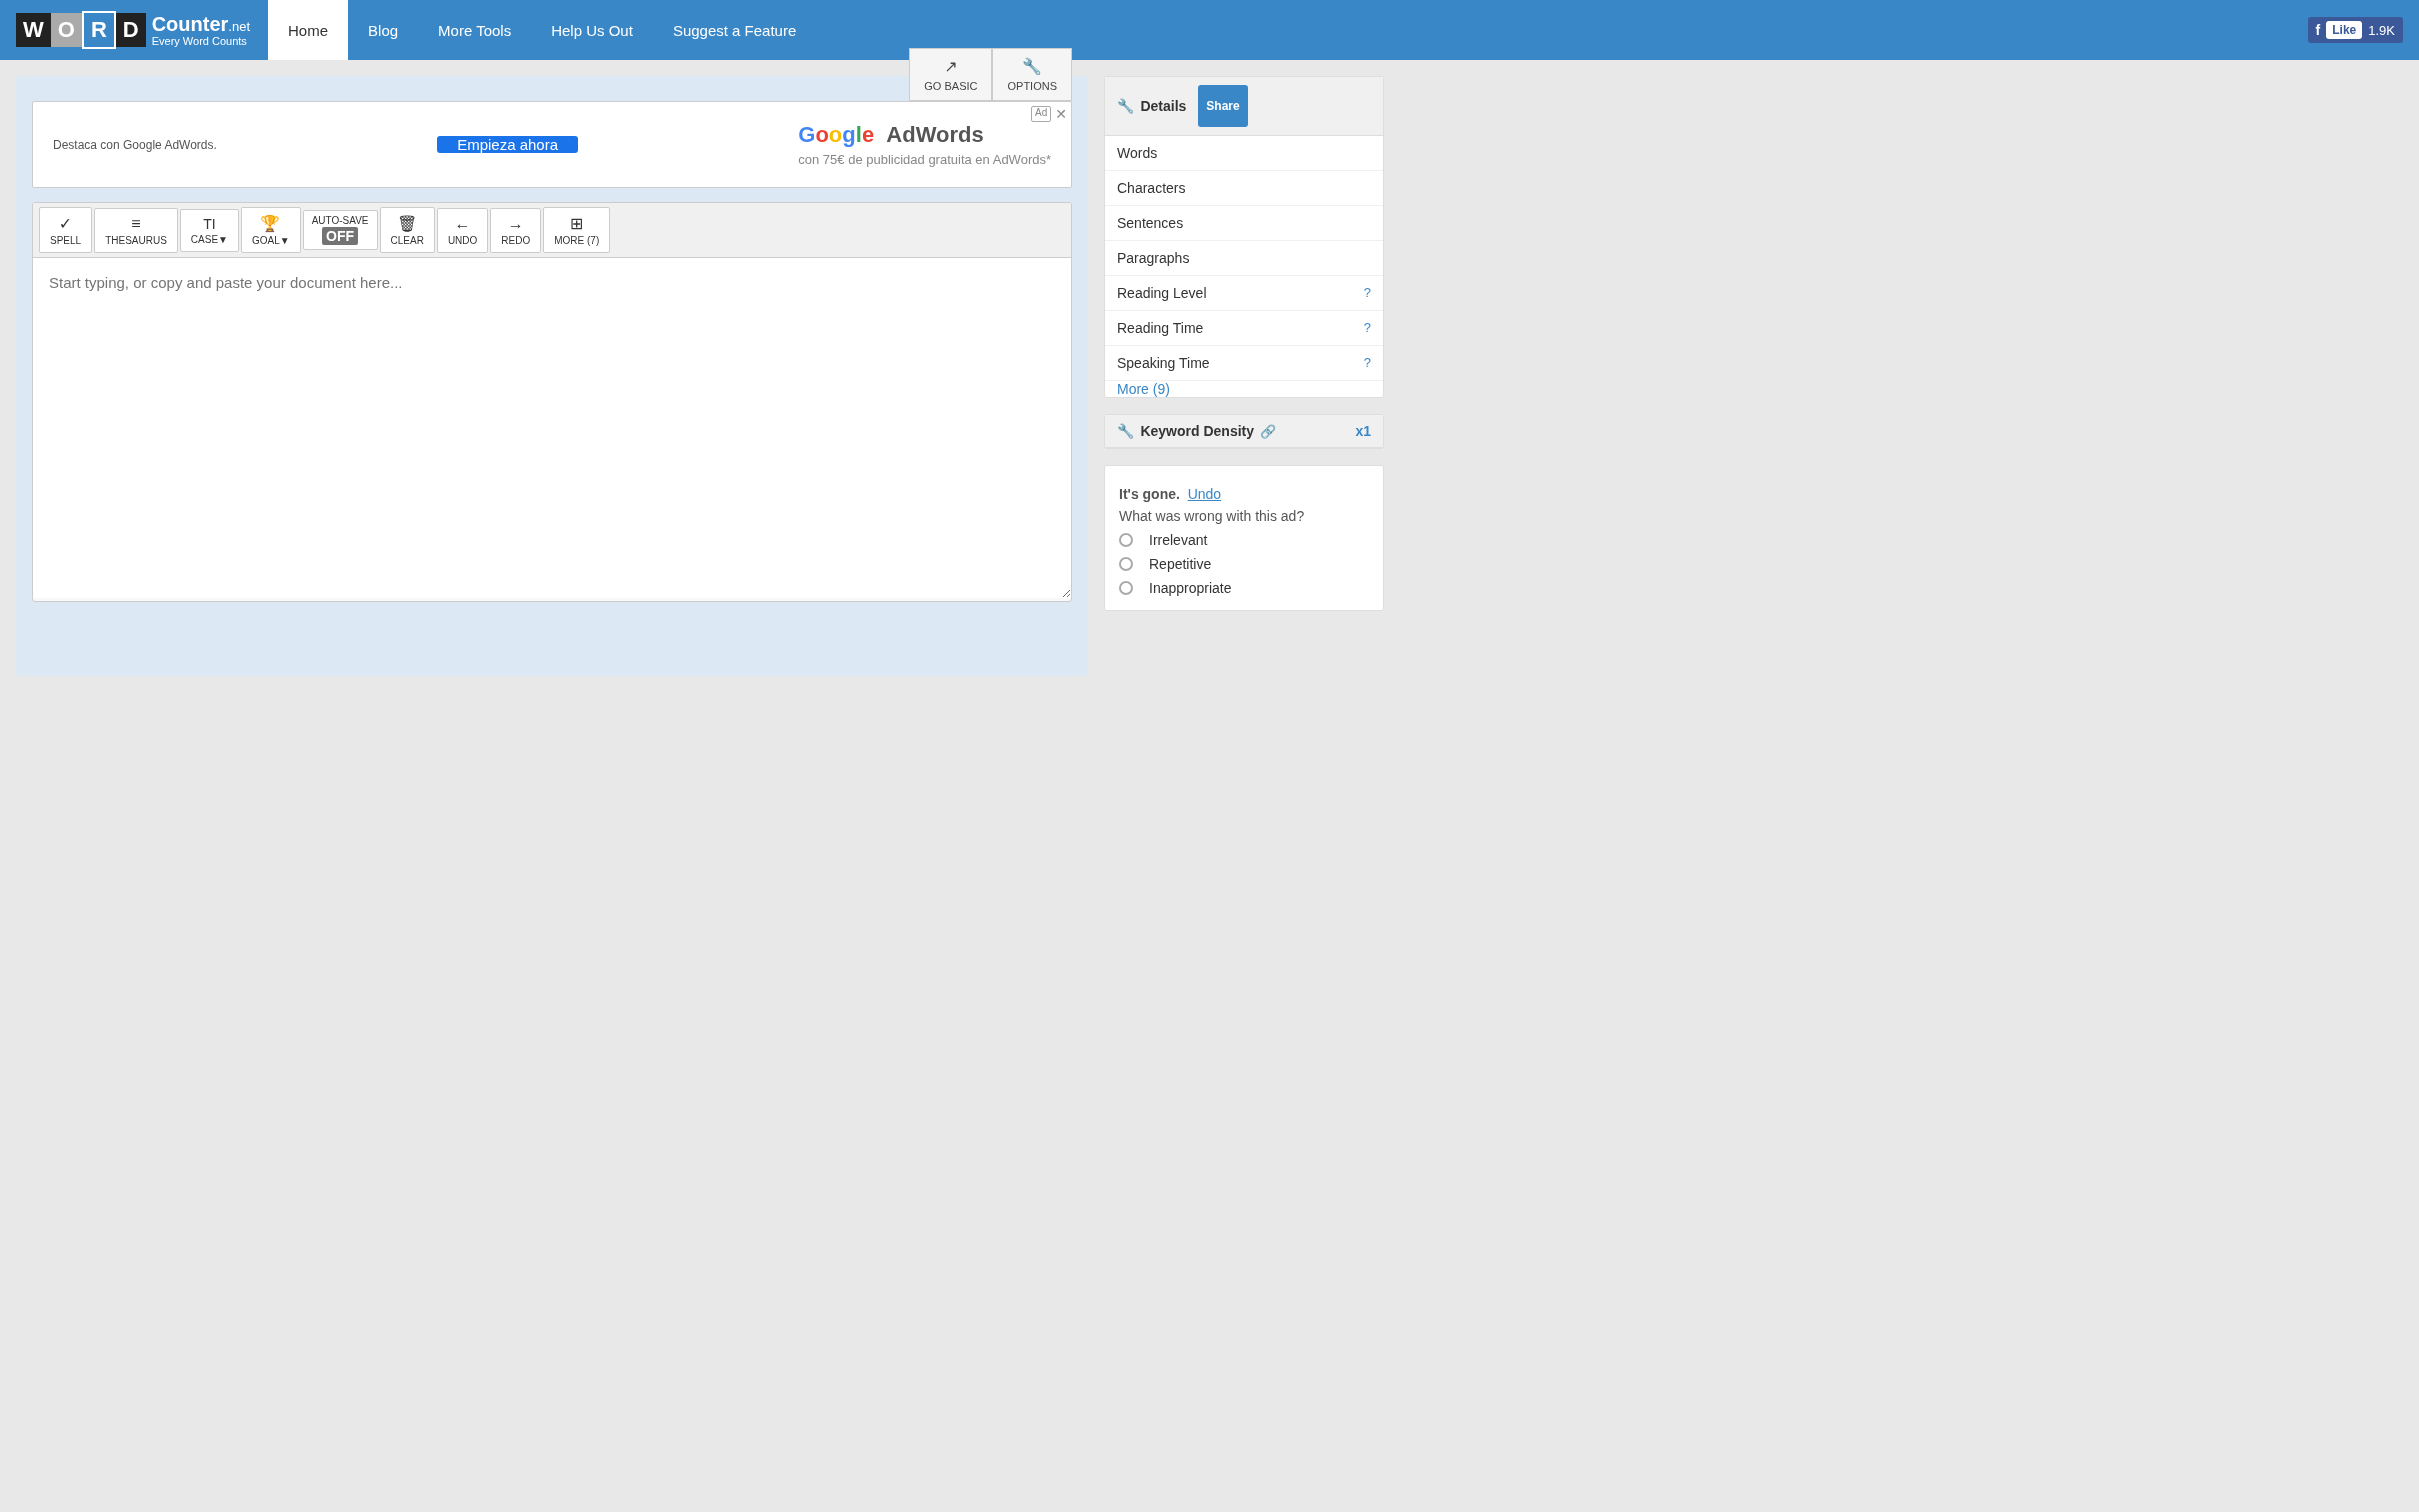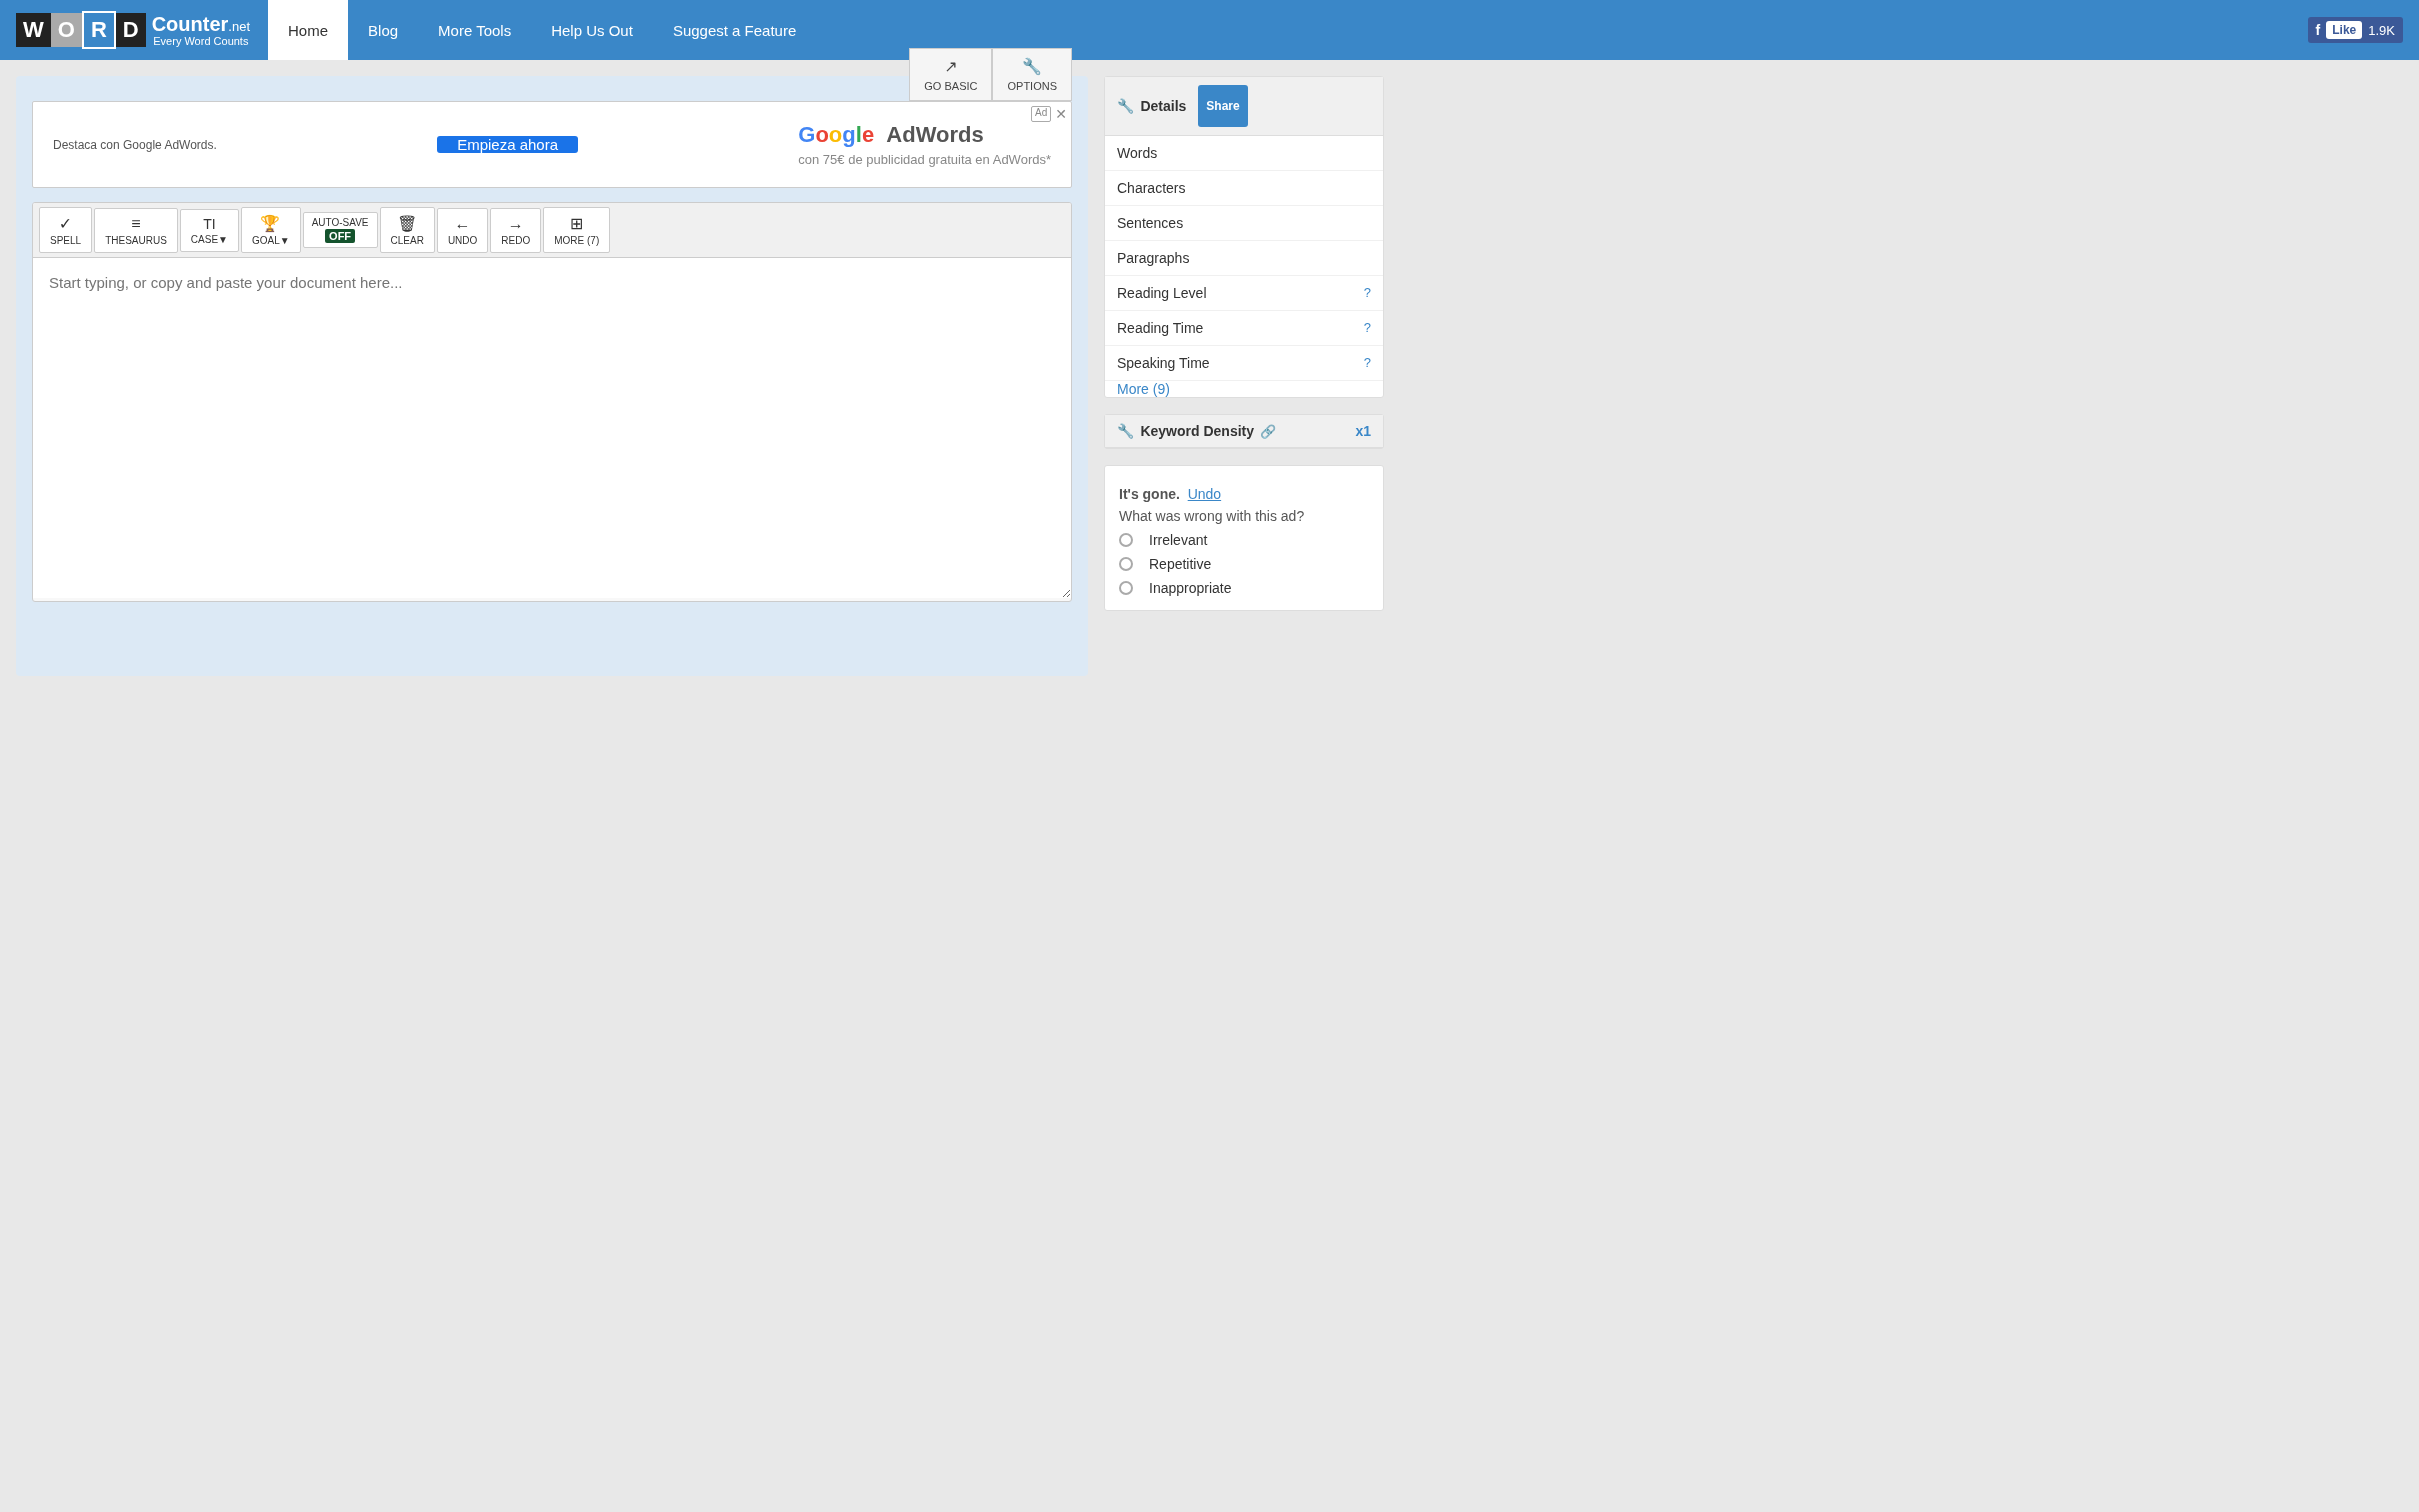--- a/index.html
+++ b/index.html
@@ -24,21 +24,20 @@
       align-items: center;
     }
     .logo-w { background: #222; color: #fff; font-weight: bold; font-size: 22px; padding: 4px 7px; }
     .logo-o { background: #aaa; color: #fff; font-weight: bold; font-size: 22px; padding: 4px 7px; }
     .logo-r { background: #3a87c8; color: #fff; font-weight: bold; font-size: 22px; padding: 4px 7px; border: 2px solid #fff; }
     .logo-d { background: #222; color: #fff; font-weight: bold; font-size: 22px; padding: 4px 7px; }
     .logo-text {
       color: #fff;
       margin-left: 6px;
       line-height: 1.1;
-      text-align: center;
     }
     .logo-text .counter { font-size: 20px; font-weight: bold; }
     .logo-text .counter .net { font-size: 13px; font-weight: normal; }
     .logo-text .tagline { font-size: 11px; }
 
     nav {
       display: flex;
       align-items: stretch;
       height: 100%;
       margin-left: 8px;
@@ -221,23 +220,23 @@
       background: #fff;
       border: 1px solid #ccc;
       padding: 4px 8px;
       font-size: 11px;
       cursor: pointer;
       gap: 1px;
       border-radius: 2px;
     }
     .autosave-label { font-size: 10px; color: #333; }
     .autosave-off {
-      background: #14532d;
-      color: #fff;
-      font-size: 11px;
+      background: #737373;
+      color: #fff;
+      font-size: 14px;
       font-weight: bold;
       padding: 1px 4px;
       border-radius: 2px;
     }
 
     .editor-textarea {
       width: 100%;
       min-height: 340px;
       border: none;
       padding: 16px;

